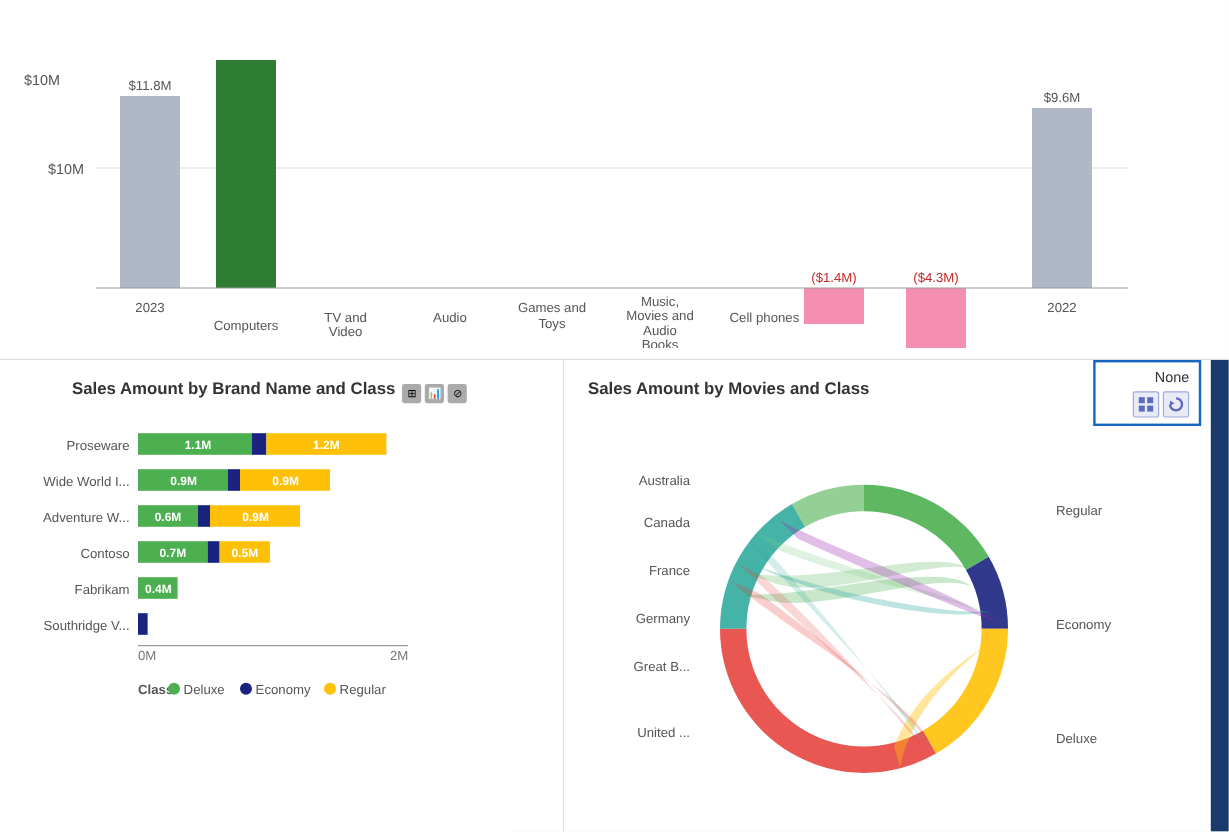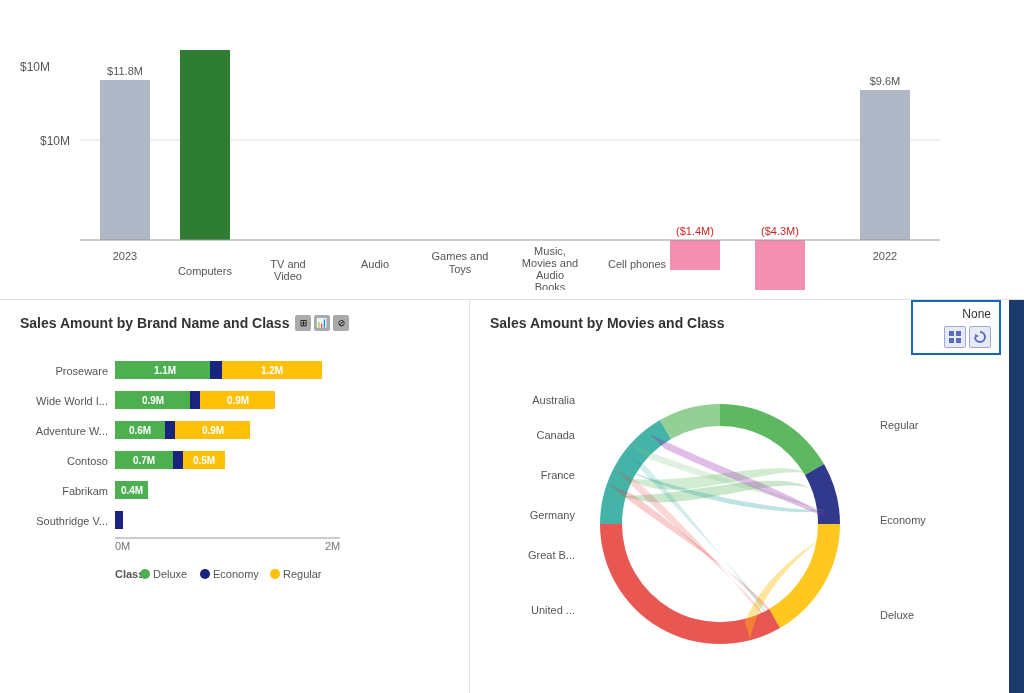--- a/index.html
+++ b/index.html
@@ -154,21 +154,21 @@
         <text x="740" y="315" font-size="11" fill="#555" text-anchor="middle">Home</text>
         <text x="740" y="327" font-size="11" fill="#555" text-anchor="middle">Appliances</text>
         <text x="845" y="250" font-size="11" fill="#555" text-anchor="middle">2022</text>
       </svg>
     </div>
   </div>
 
   <div class="bottom-section">
 
     <div class="left-panel">
-      <div style="display:flex; align-items:flex-start; margin-bottom:12px;">
+      <div style="display:flex; align-items:center; margin-bottom:12px;margin-left:40px;">
         <span class="panel-title">Sales Amount by Brand Name and Class</span>
         <span style="margin-left:6px; display:flex; gap:3px;">
           <span style="width:16px;height:16px;background:#aaa;border-radius:2px;display:inline-block;font-size:9px;text-align:center;line-height:16px;cursor:pointer;">⊞</span>
           <span style="width:16px;height:16px;background:#aaa;border-radius:2px;display:inline-block;font-size:9px;text-align:center;line-height:16px;cursor:pointer;">📊</span>
           <span style="width:16px;height:16px;background:#aaa;border-radius:2px;display:inline-block;font-size:9px;text-align:center;line-height:16px;cursor:pointer;">⊘</span>
         </span>
       </div>
 
       
       <svg width="420" height="245">

